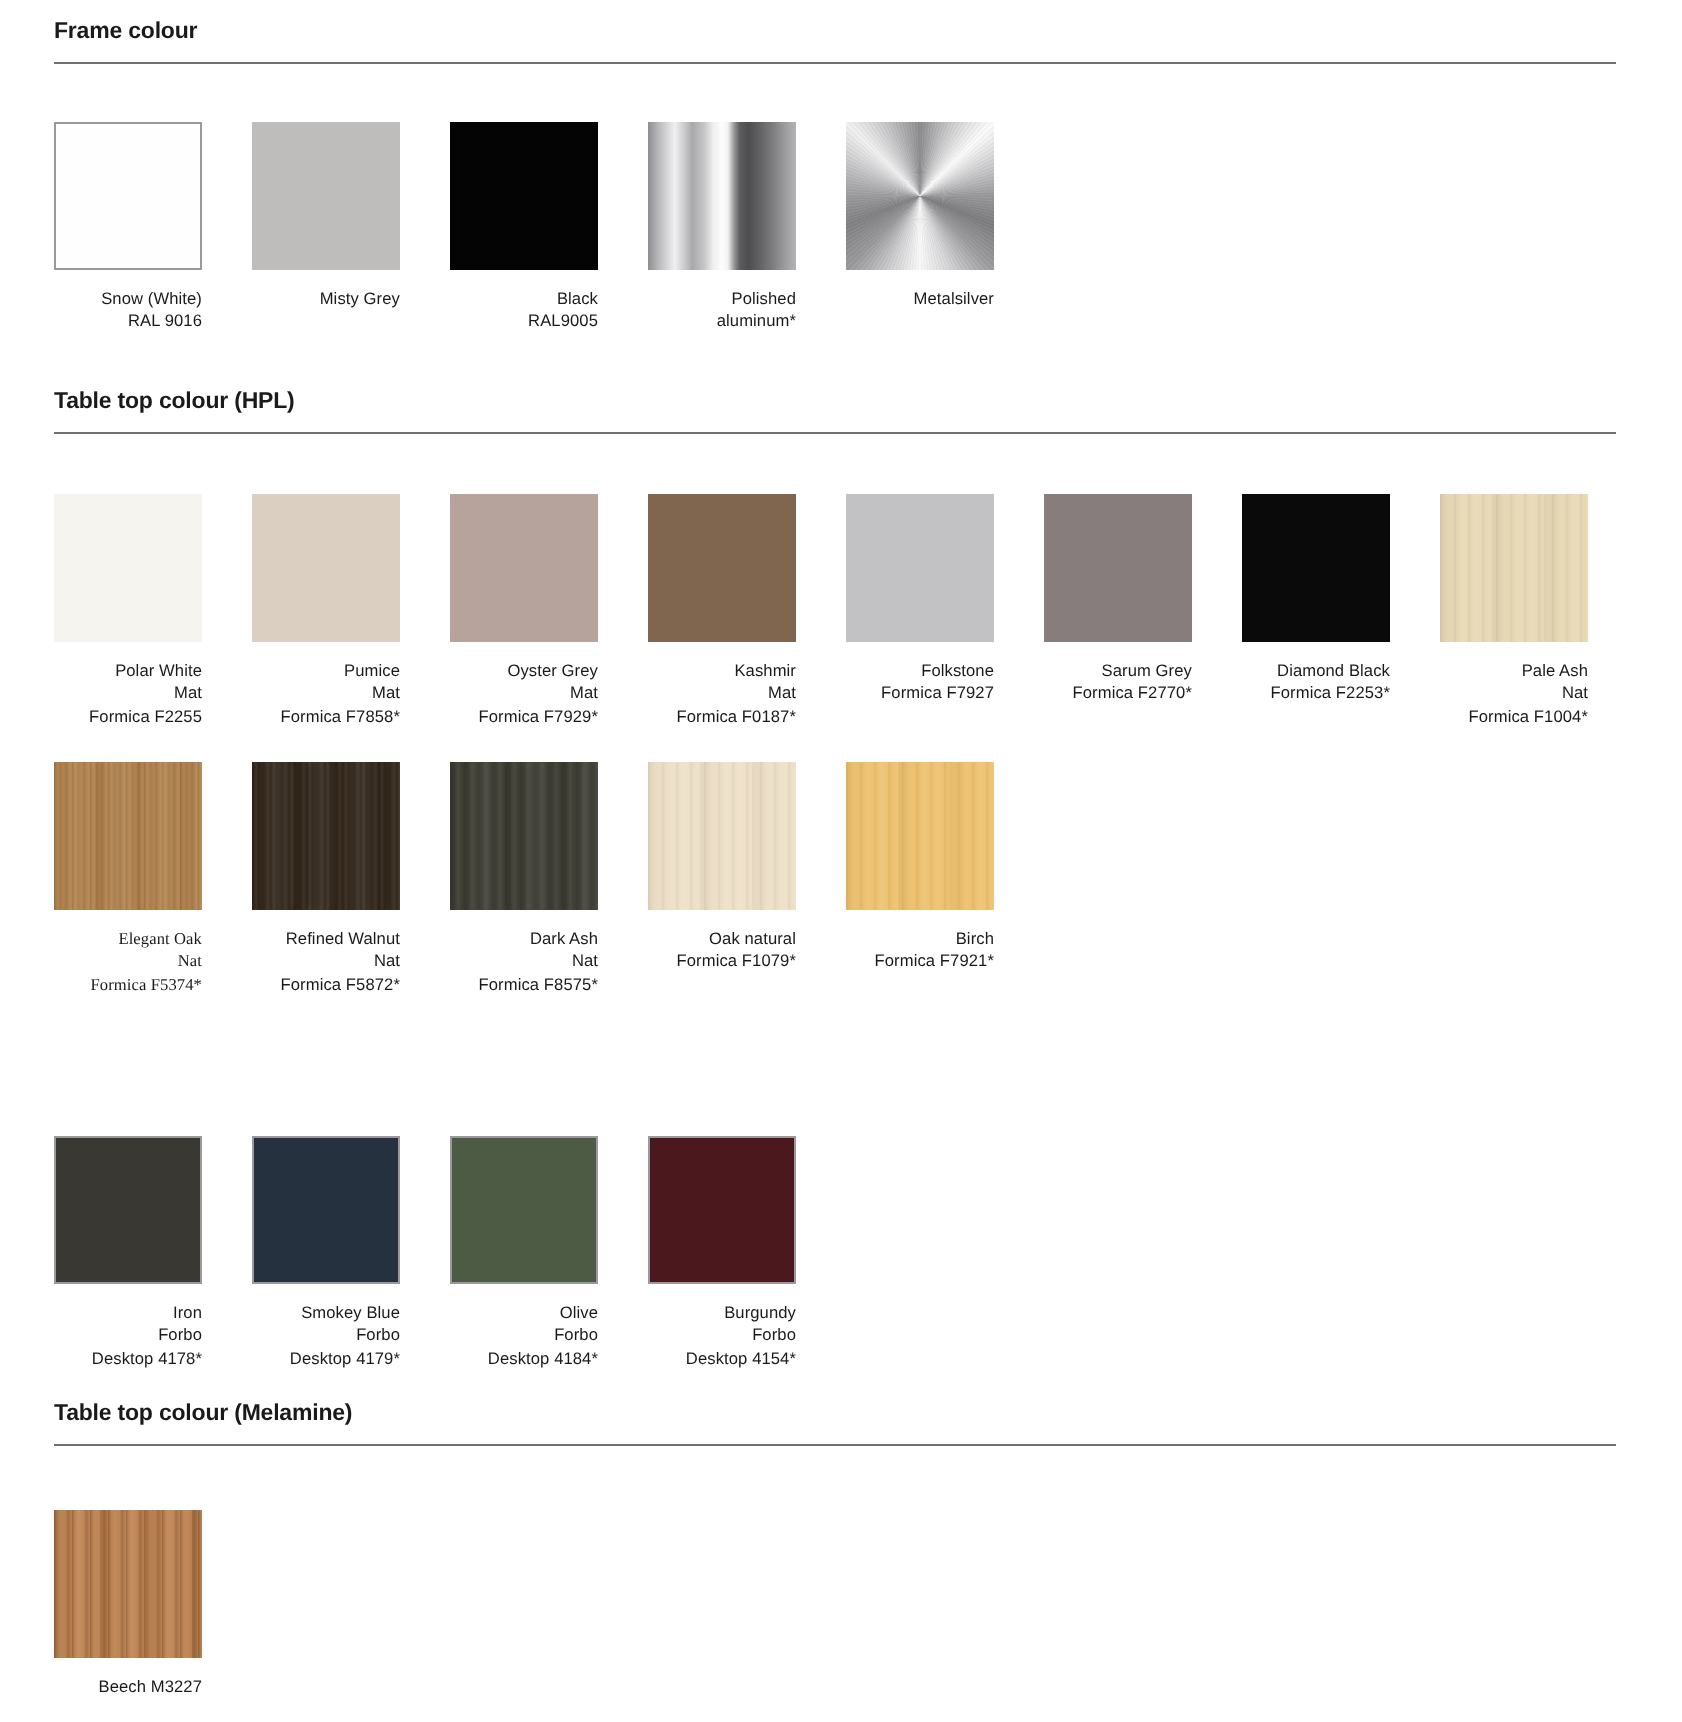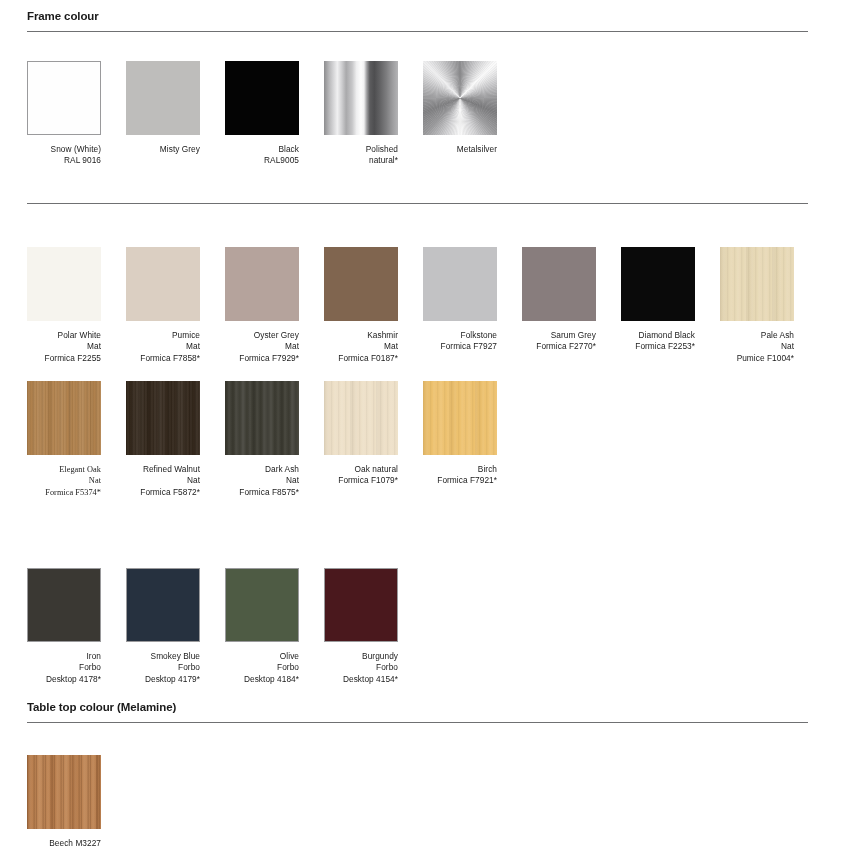--- a/index.html
+++ b/index.html
@@ -222,38 +222,39 @@
               <span class="cap-line">Black</span>
               <span class="cap-line">RAL9005</span>
             </div>
           </div>
           <div class="swatch-cell" style="left: 297px;">
             <div class="swatch-chip" style="background: rgb(176, 176, 178);">
               <div class="tex tex-polished"></div>
             </div>
             <div class="swatch-caption">
               <span class="cap-line">Polished</span>
-              <span class="cap-line">natural*</span>
+              <span class="cap-line">aluminum*</span>
             </div>
           </div>
           <div class="swatch-cell" style="left: 396px;">
             <div class="swatch-chip" style="background: rgb(166, 166, 168);">
               <div class="tex tex-metal">
                 <div class="tex-metal-fine"></div>
               </div>
             </div>
             <div class="swatch-caption">
               <span class="cap-line">Metalsilver</span>
             </div>
           </div>
         </div>
       </div>
     </div>
     <div class="section" style="top: 195px;">
       <div class="section-header">
+        <div class="section-title">Table top colour (HPL)</div>
         <div class="section-rule"></div>
       </div>
     </div>
     <div class="section" style="top: 247px;">
       <div class="swatch-grid" style="margin-top: 0px;">
         <div class="swatch-row">
           <div class="swatch-cell" style="left: 0px;">
             <div class="swatch-chip" style="background: rgb(246, 244, 238);"></div>
             <div class="swatch-caption">
               <span class="cap-line">Polar White</span>
@@ -306,21 +307,21 @@
               <span class="cap-line">Formica F2253*</span>
             </div>
           </div>
           <div class="swatch-cell" style="left: 693px;">
             <div class="swatch-chip" style="background: rgb(231, 216, 180);">
               <div class="tex tex-grain-soft"></div>
             </div>
             <div class="swatch-caption">
               <span class="cap-line">Pale Ash</span>
               <span class="cap-line">Nat</span>
-              <span class="cap-line">Pumice F1004*</span>
+              <span class="cap-line">Formica F1004*</span>
             </div>
           </div>
         </div>
       </div>
     </div>
     <div class="section" style="top: 381px;">
       <div class="swatch-grid" style="margin-top: 0px;">
         <div class="swatch-row">
           <div class="swatch-cell" style="left: 0px; font-family: Liberation Serif, serif;">
             <div class="swatch-chip" style="background: rgb(177, 130, 77);">

